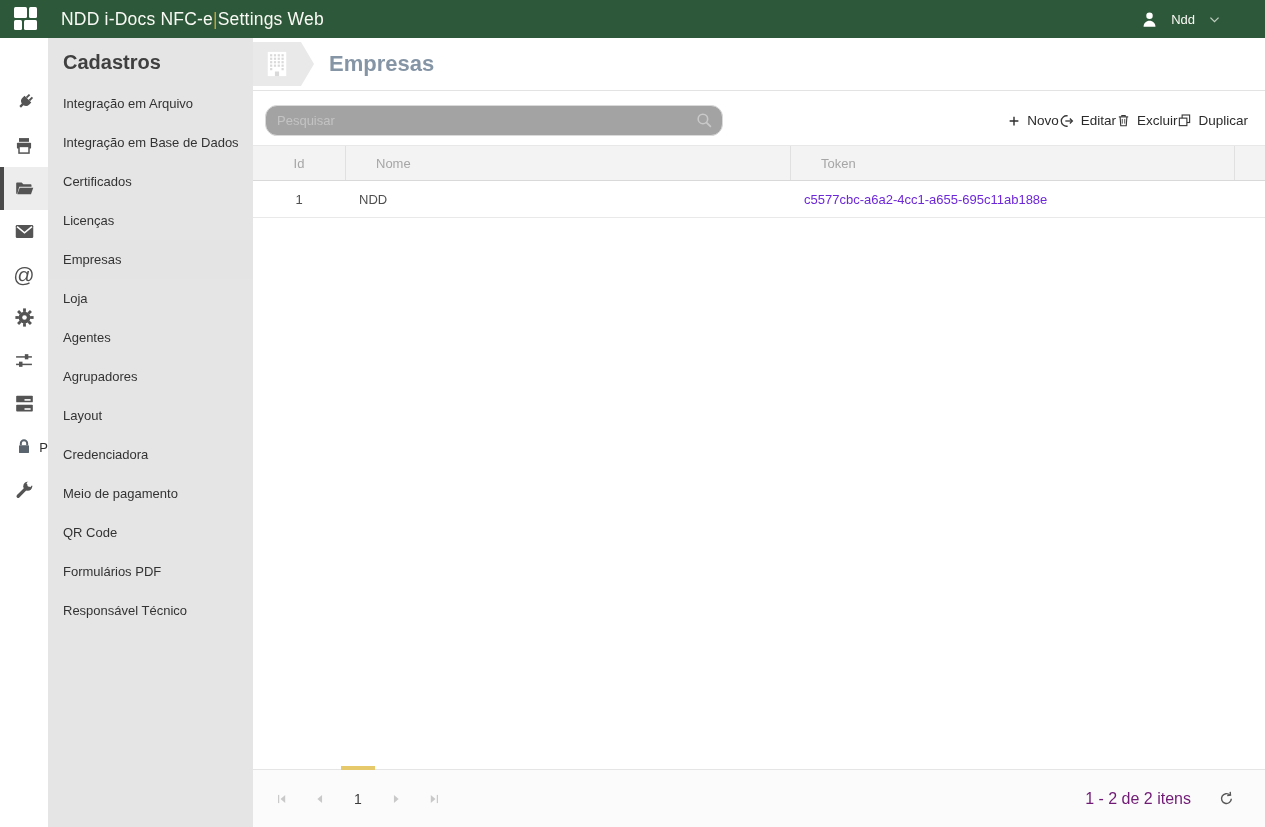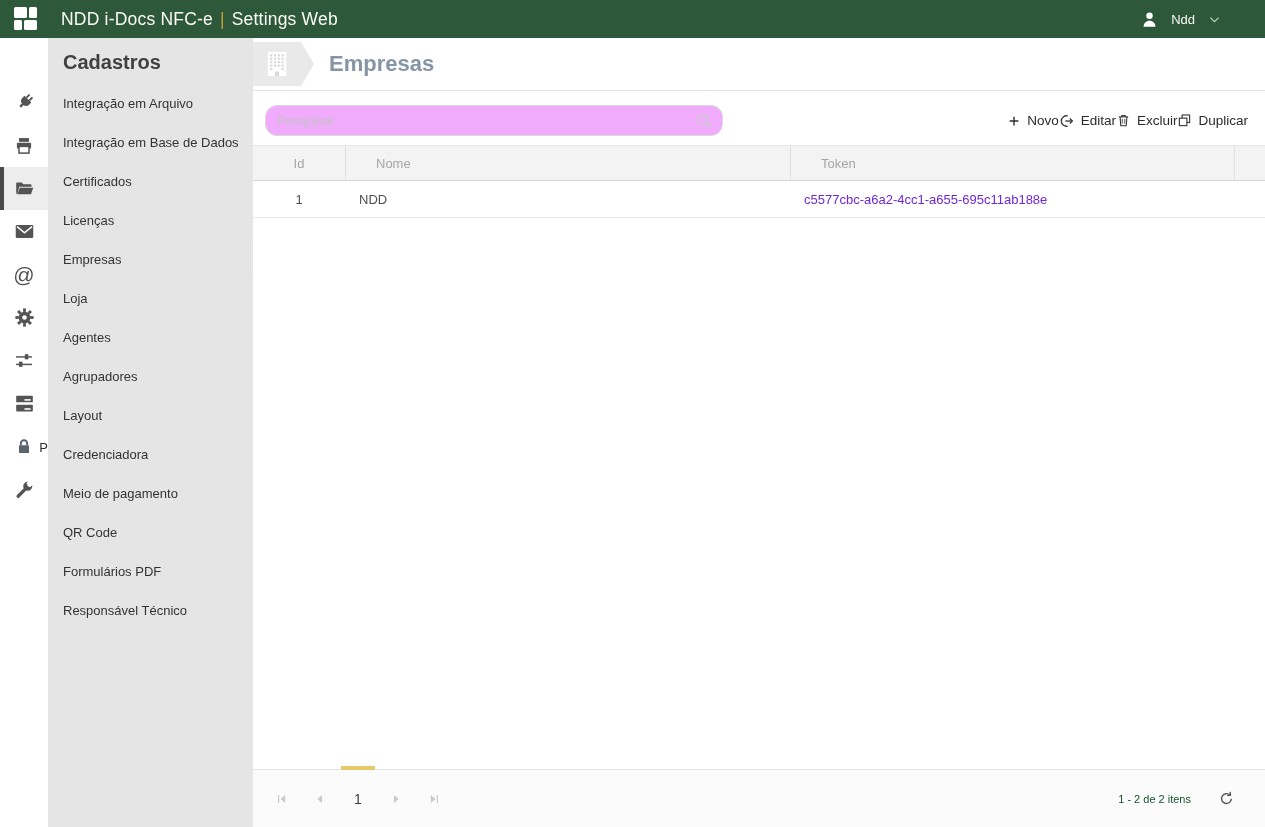--- a/index.html
+++ b/index.html
@@ -7,21 +7,21 @@
 body{font-family:"Liberation Sans",sans-serif;background:#fff;overflow:hidden;-webkit-font-smoothing:antialiased}
 
 
 .topbar{height:38px;background:#2d5839;display:flex;align-items:center;padding:0 43px 0 14px;color:#fafaf5}
 .logo{width:25px;height:24px;position:relative;margin-right:22px;cursor:pointer;flex:0 0 auto}
 .logo span{position:absolute;background:#fff;border-radius:1.5px}
 .logo .q1{left:0;top:0;width:13px;height:10.5px}
 .logo .q2{left:15px;top:0;width:8px;height:10.5px}
 .logo .q3{left:0;top:12.5px;width:8px;height:10.5px}
 .logo .q4{left:10px;top:12.5px;width:13px;height:10.5px}
-.app-title{font-size:17.5px;letter-spacing:.2px;display:flex;gap:7px;font-weight:400}
+.app-title{font-size:17.5px;letter-spacing:.2px;display:flex;font-weight:400}
 .app-title .sep{color:#c3a33b}
 .user{margin-left:auto;display:flex;align-items:center;gap:12px;font-size:13px;cursor:pointer}
 
 
 .shell{display:flex;height:789px}
 
 
 .iconstrip{width:48px;flex:0 0 48px;background:#fff;padding-top:43px;display:flex;flex-direction:column}
 .strip-btn{height:43px;display:flex;align-items:center;justify-content:center;position:relative;background:none;border:none;cursor:pointer}
 .strip-btn.active{background:#ededed;box-shadow:inset 4px 0 0 #4a4a4a}
@@ -37,21 +37,21 @@
 
 .main{flex:1;min-width:0;display:flex;flex-direction:column;background:#fff}
 .page-header{height:53px;border-bottom:1px solid #e3e3e3;display:flex;align-items:center;flex:0 0 auto}
 .badge{display:flex;align-items:center;height:44px}
 .badge-sq{width:48px;height:44px;background:#e9e9e9;display:flex;align-items:center;justify-content:center}
 .badge-tip{width:0;height:0;border-top:22px solid transparent;border-bottom:22px solid transparent;border-left:13px solid #e9e9e9}
 .page-title{font-size:22px;color:#8595a6;font-weight:600;margin-left:15px}
 
 .toolbar{margin:14px 17px 0 12px;display:flex;align-items:center;justify-content:space-between;flex:0 0 auto}
 .search{position:relative;width:458px}
-.search input{width:100%;height:31px;border:1px solid #dadada;border-radius:12px;padding:0 34px 0 11px;font-size:13px;color:#444;outline:none;font-family:inherit;background:#f0abfc}
+.search input{width:100%;height:31px;border:1px solid #dadada;border-radius:12px;padding:0 34px 0 11px;font-size:13px;color:#444;outline:none;font-family:inherit;background:#a3a3a3}
 .search input::placeholder{color:#c3c3c3}
 .search svg{position:absolute;right:9px;top:6px;pointer-events:auto;cursor:pointer}
 .actions{display:flex;align-items:center;}
 .act-btn{display:flex;align-items:center;gap:6px;background:none;border:none;font-size:13.5px;color:#2b2b2b;font-family:inherit;cursor:pointer;padding:0;white-space:nowrap}
 
 
 .grid{margin-top:9px;border-top:1px solid #e8e8e8;flex:0 0 auto}
 .grid-head{display:flex;background:#f3f3f3;height:35px;border-bottom:1px solid #d9d9d9;color:#a6a6a6;font-size:13px}
 .gh{display:flex;align-items:center;padding-left:30px;cursor:pointer}
 .gh.c-id{justify-content:center;padding-left:0}
@@ -63,21 +63,21 @@
 .grid-row{display:flex;height:37px;border-bottom:1px solid #e9e9e9;font-size:13px;color:#4f4f4f;cursor:pointer;background:#fff}
 .gc{display:flex;align-items:center;padding-left:14px}
 .gc.c-id{justify-content:center;padding-left:0}
 .gc.c-token{color:#6d28d9}
 
 
 .pager{margin-top:auto;height:58px;background:#fbfbfb;border-top:1px solid #e5e5e5;display:flex;align-items:center;padding:0 30px 0 10px;position:relative;flex:0 0 auto}
 .pg-btn{width:38px;height:100%;display:flex;align-items:center;justify-content:center;background:none;border:none;cursor:pointer;position:relative;font-family:inherit}
 .pg-current{font-size:14px;color:#3c3c3c}
 .pg-current::before{content:"";position:absolute;top:-4px;left:2px;right:2px;height:4px;background:#e5c96b}
-.pg-summary{margin-left:auto;color:#14532d;font-size:11px}
+.pg-summary{margin-left:auto;color:#701a75;font-size:16px}
 .refresh-btn{margin-left:27px;background:none;border:none;cursor:pointer;display:flex;align-items:center}
 </style>
 </head>
 <body>
 
 <div class="app">
 
   <header class="topbar">
     <div class="logo">
       <span class="q1"></span>

